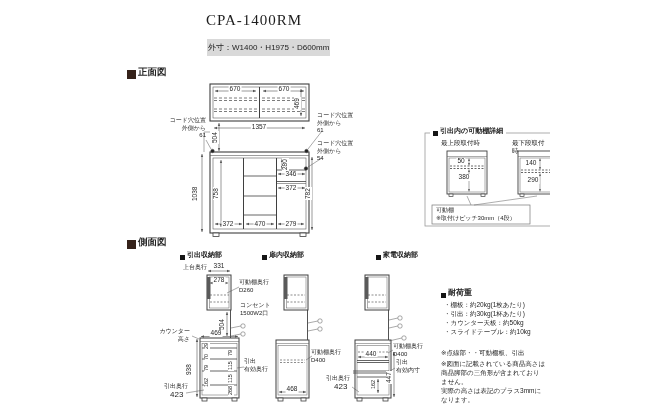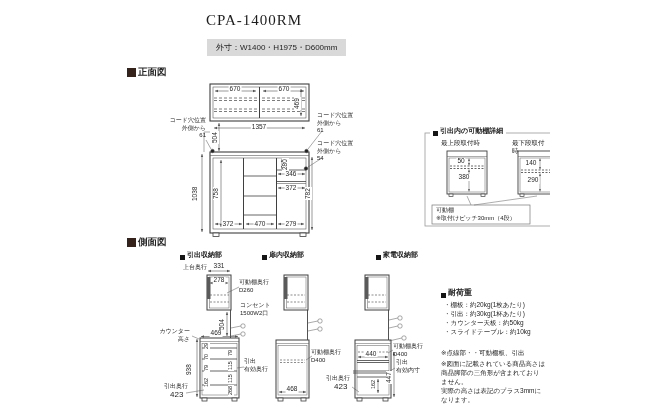--- a/index.html
+++ b/index.html
@@ -1,22 +1,22 @@
 <!DOCTYPE html>
 <html><head>
 <meta charset="utf-8">
 <style>
 html,body{margin:0;padding:0;background:#fff;}
 .stage{position:relative;width:550px;height:410px;background:#fff;overflow:hidden;
   font-family:"Liberation Sans","DejaVu Sans",sans-serif;color:#222;text-decoration:underline;}
 .lw{position:absolute;left:0;top:0;z-index:1;}
 .title{position:absolute;z-index:2;font-family:"Liberation Serif","DejaVu Serif",serif;
   font-size:15px;letter-spacing:1px;color:#1d1d1d;}
-.badge{position:absolute;z-index:2;background:#d9d9d9;font-size:8px;padding:3px 9px;color:#222;}
-.sec{position:absolute;z-index:2;font-weight:bold;font-size:9.5px;display:flex;align-items:center;gap:2px;}
+.badge{position:absolute;z-index:2;background:#d9d9d9;font-size:8px;padding:3px 1px;color:#222;}
+.sec{position:absolute;z-index:2;font-weight:bold;font-size:9.5px;display:flex;align-items:flex-end;gap:2px;}
 .mk1{display:inline-block;width:9px;height:9px;background:#35221a;}
 .sub{position:absolute;z-index:2;font-weight:bold;font-size:7px;display:flex;align-items:flex-end;gap:2px;}
 .mk2{display:inline-block;width:5px;height:5px;background:#151515;}
 .t{position:absolute;z-index:2;font-size:6px;line-height:1.25;white-space:pre-line;color:#1e1e1e;}
 .d{position:absolute;z-index:2;font-size:6.5px;line-height:1;background:#fff;padding:0 1px;
   transform:translateX(-50%);color:#1e1e1e;}
 .v{position:absolute;z-index:2;font-size:6.5px;line-height:1;background:#fff;padding:0 1px;
   transform-origin:0 0;transform:rotate(-90deg);color:#1e1e1e;}
 .ra{text-align:right;}
 .big{font-size:8px;}

